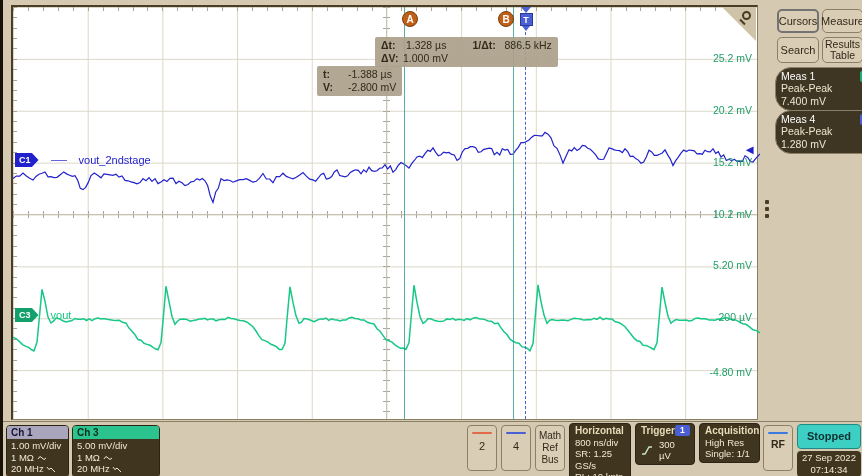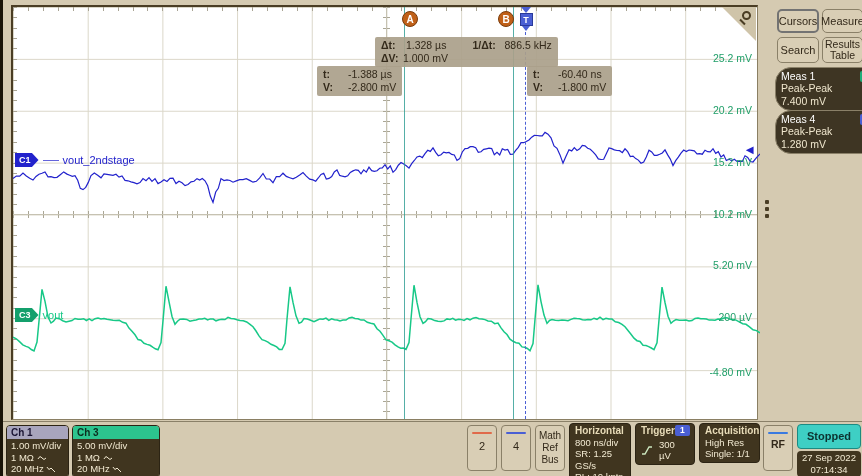--- a/index.html
+++ b/index.html
@@ -55,21 +55,21 @@
   #readout-delta { left:362px; top:30px; }
   #readout-delta .row1 { display:flex; gap:26px; }
   #readout-a { left:304px; top:59px; }
   #readout-b { left:514px; top:59px; }
   .readout b { font-weight:bold; }
   .lblcol { display:inline-block; min-width:22px; }
 
   .axis-label { position:absolute; right:5px; transform:translateY(-58%);
     color:#1f9e68; font-size:10.5px; white-space:nowrap; }
 
-  .ch-tag { position:absolute; display:flex; align-items:center; gap:4px; font-size:11px; }
+  .ch-tag { position:absolute; display:flex; align-items:center; gap:12px; font-size:11px; }
   #c1-tag { left:2px; top:146px; color:var(--c1,#2222cc); }
   #c3-tag { left:2px; top:301px; color:var(--c3,#17c887); }
   .ch-tag .badge { color:#fff; font-size:9px; font-weight:bold; padding:2px 8px 2px 4px;
     clip-path:polygon(0 0,72% 0,100% 50%,72% 100%,0 100%); }
   #c1-tag .badge { background:var(--c1,#2222cc); }
   #c3-tag .badge { background:#14a06c; }
   .ch-tag .lead { width:16px; height:1px; background:currentColor; opacity:.7; }
 
   .pos-arrow { position:absolute; right:1px; top:136px; color:var(--c1,#2222cc);
     font-size:13px; line-height:13px; }
@@ -185,26 +185,20 @@
     </div>
   </div>
 
   <div class="readout" id="readout-a">
     <div><b class="lblcol">t:</b>
          <span>-1.388 µs</span></div>
     <div><b class="lblcol">V:</b>
          <span>-2.800 mV</span></div>
   </div>
 
-  <div class="readout" id="readout-b">
-    <div><b class="lblcol">t:</b>
-         <span>-60.40 ns</span></div>
-    <div><b class="lblcol">V:</b>
-         <span>-1.800 mV</span></div>
-  </div>
 
   <div class="ch-tag" id="c1-tag">
     <span class="badge">C1</span>
     <span class="lead"></span>
     <span>vout_2ndstage</span>
   </div>
   <div class="ch-tag" id="c3-tag">
     <span class="badge">C3</span>
     <span>vout</span>
   </div>

